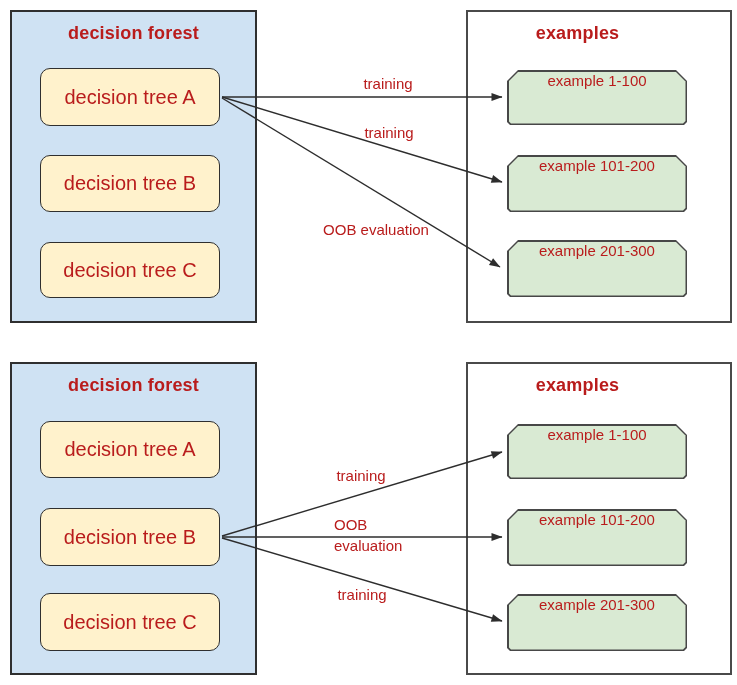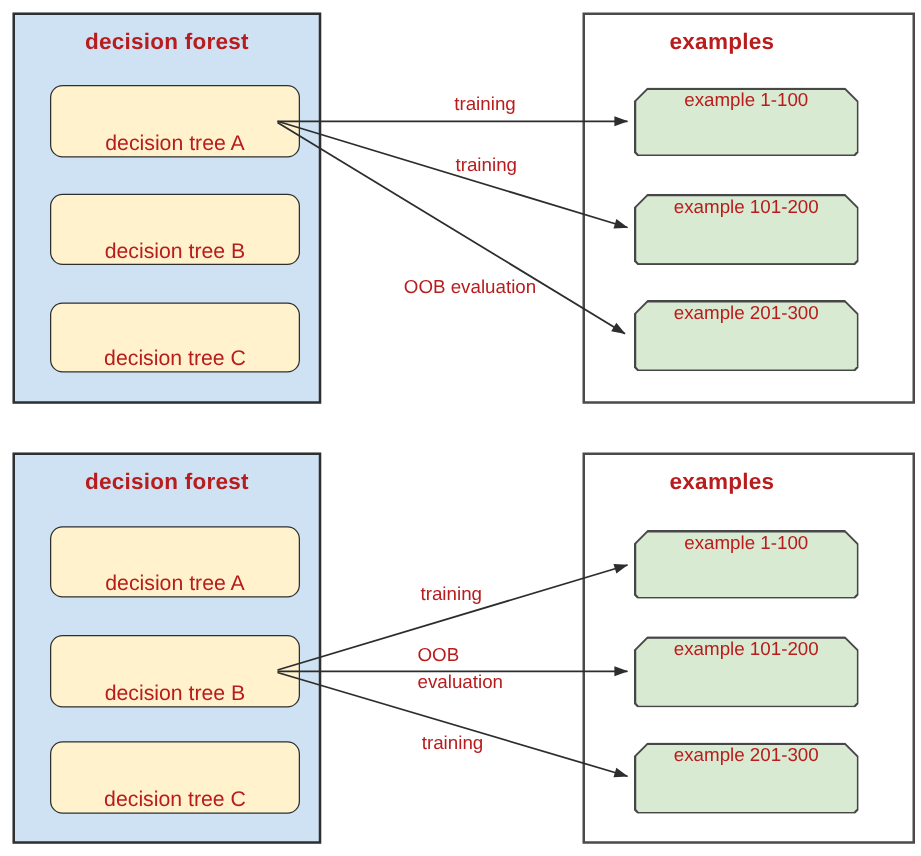--- a/index.html
+++ b/index.html
@@ -15,24 +15,24 @@
     position:absolute; left:466px; width:266px; height:313px;
     background:#ffffff; border:2px solid #4a4a4a; box-sizing:border-box;
   }
   .panel-title {
     position:absolute; font-size:18px; font-weight:bold; line-height:20px;
     text-align:center; letter-spacing:0.2px;
   }
   .forest-title { left:10px; width:247px; }
   .examples-title { left:466px; width:223px; }
   .tree-node {
-    position:absolute; left:40px; width:200px;
+    position:absolute; left:40px; width:180px;
     background:#fff2cc; border:1.5px solid #2f2f2f; border-radius:10px;
-    box-sizing:border-box; display:flex; align-items:flex-end; justify-content:center;
-    font-size:17px;
+    box-sizing:border-box; display:flex; align-items:center; justify-content:center;
+    font-size:20px;
   }
   .example-node {
     position:absolute; width:180px; background:#474747;
     clip-path: polygon(11px 0, calc(100% - 11px) 0, 100% 11px,
                        100% calc(100% - 3px), calc(100% - 3px) 100%,
                        3px 100%, 0 calc(100% - 3px), 0 11px);
   }
   .example-inner {
     position:absolute; inset:1.5px; background:#d9ead3;
     clip-path: polygon(10px 0, calc(100% - 10px) 0, 100% 10px,

